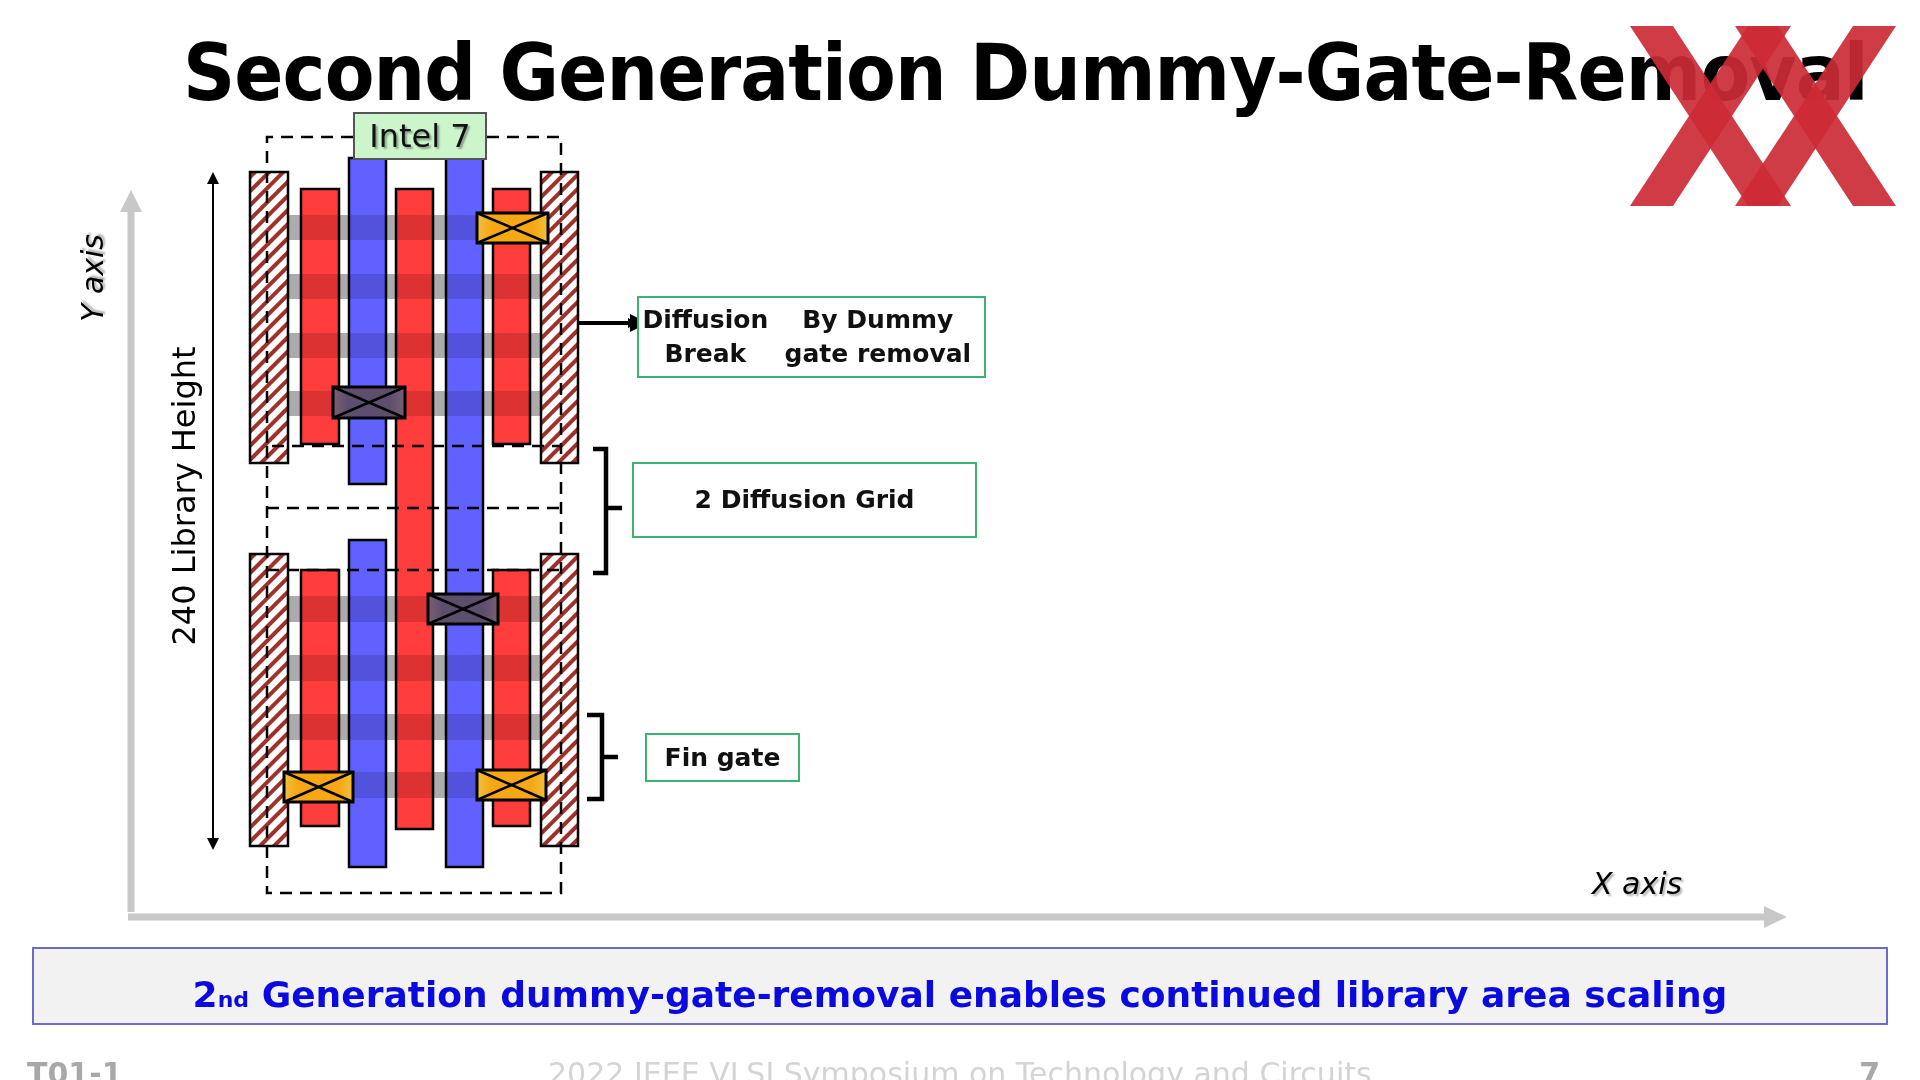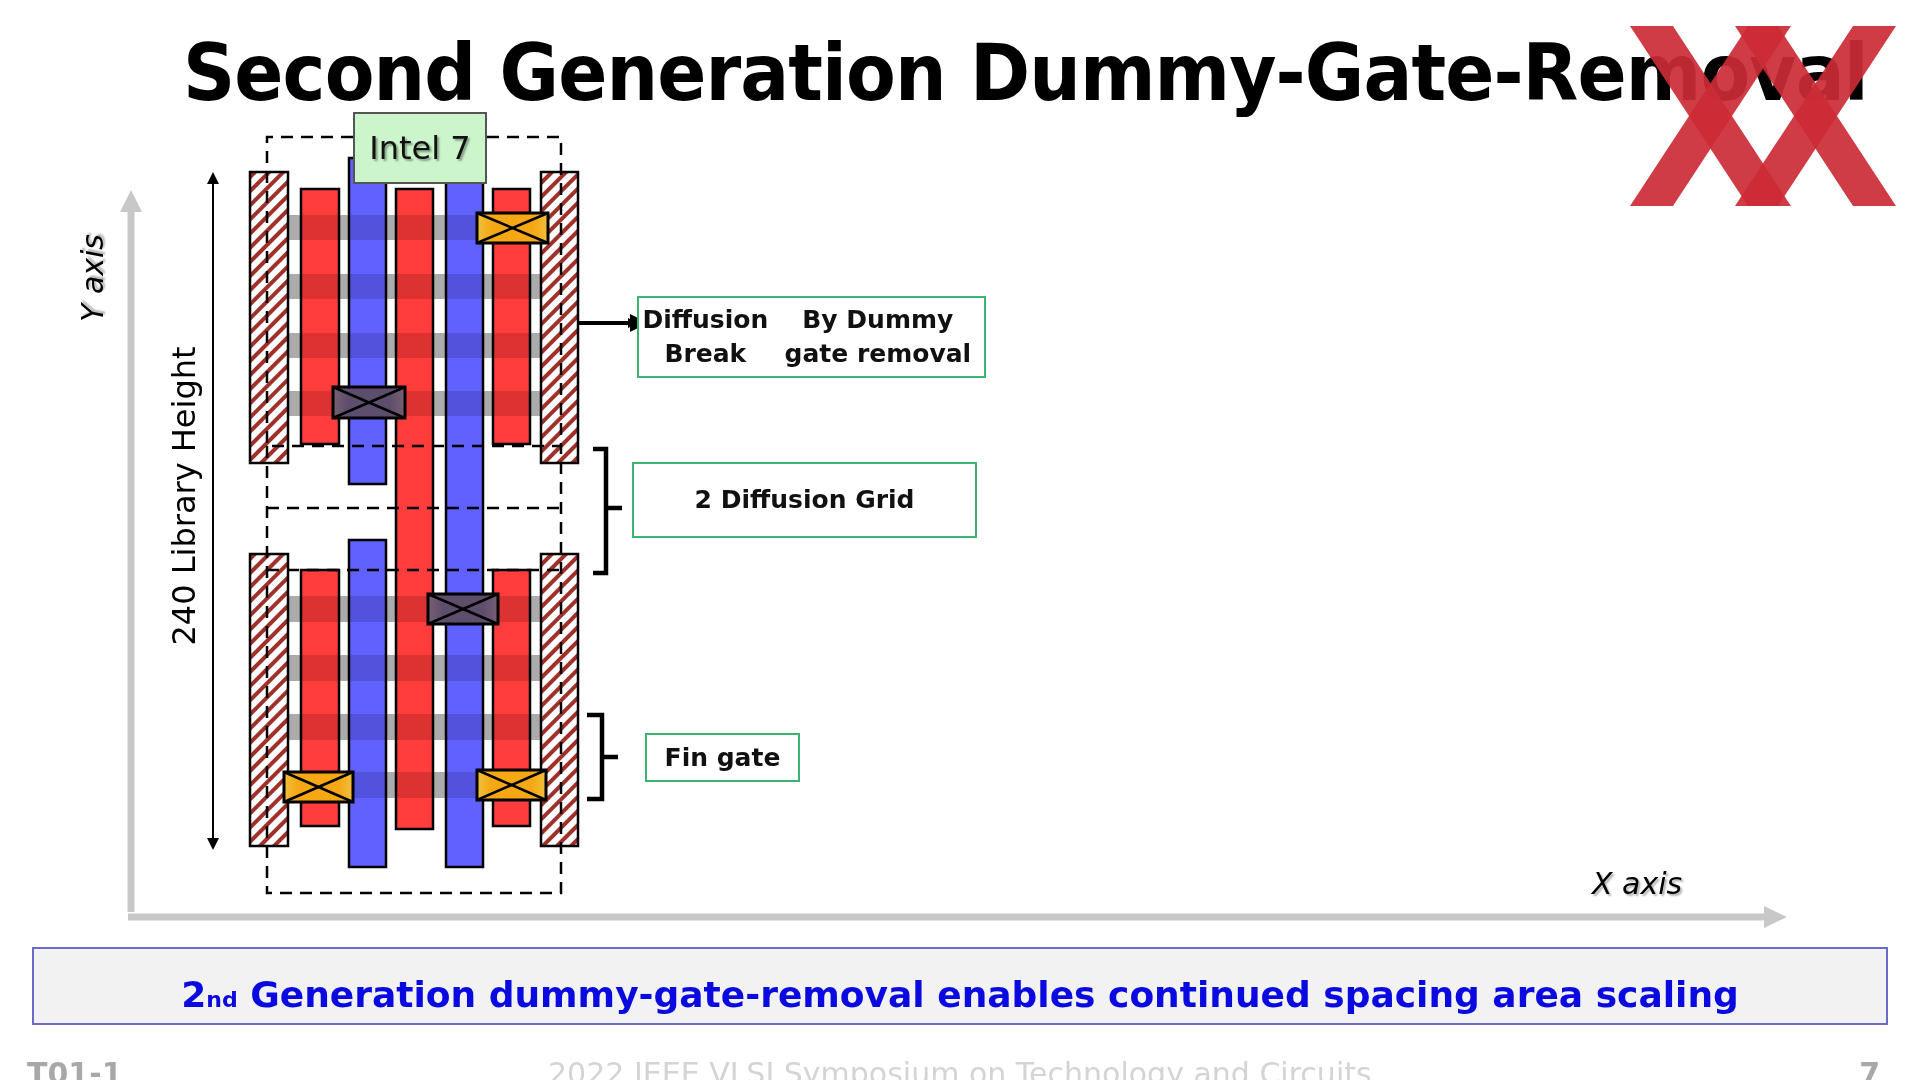--- a/index.html
+++ b/index.html
@@ -12,21 +12,21 @@
   }
   #logo { left: 1628px; top: 24px; width: 270px; height: 184px; }
   #diagram { left: 0; top: 0; width: 1920px; height: 1080px; }
   .callout {
     position: absolute; background: #fff; border: 2px solid #3cb371; box-sizing: border-box;
     display: flex; flex-direction: row; align-items: center; justify-content: center;
     font-family: "DejaVu Sans", sans-serif; font-weight: bold; font-size: 25px; color: #111; line-height: 34px;
     text-align: center;
   }
   #intel-label {
-    left: 353px; top: 112px; width: 134px; height: 72px; background: #ccf5cc; border: 2px solid #555;
+    left: 353px; top: 112px; width: 134px; height: 48px; background: #ccf5cc; border: 2px solid #555;
     box-sizing: border-box; display: flex; align-items: center; justify-content: center;
     font-family: "DejaVu Sans", sans-serif; font-size: 32px; color: #111; text-shadow: 2px 2px 2px rgba(0,0,0,0.35);
   }
   .axis-label { font-family: "DejaVu Sans", sans-serif; font-style: italic; font-size: 30px; color: #000; text-shadow: 2px 2px 2px rgba(0,0,0,0.3); white-space: nowrap; }
   #y-axis-label { left: 92px; top: 278px; transform: translate(-50%, -50%) rotate(-90deg); }
   #x-axis-label { left: 1592px; top: 866px; }
   #lib-height-label {
     left: 184px; top: 496px; transform: translate(-50%, -50%) rotate(-90deg);
     font-family: "DejaVu Sans", sans-serif; font-size: 32px; color: #000; white-space: nowrap;
   }
@@ -191,18 +191,18 @@
     <polygon points="2,2 45,2 163,182 120,182"></polygon>
     <polygon points="120,2 163,2 45,182 2,182"></polygon>
     <polygon points="107,2 150,2 268,182 225,182"></polygon>
     <polygon points="225,2 268,2 150,182 107,182"></polygon>
   </g>
 </svg>
 
 <div id="banner" class="abs">
   <span>2</span>
     <sup>nd</sup>
-    <span style="white-space:pre;"> Generation dummy-gate-removal enables continued spacing area scaling</span>
+    <span style="white-space:pre;"> Generation dummy-gate-removal enables continued library area scaling</span>
 </div>
 
 <div id="footer-left" class="abs footer">T01-1</div>
 <div id="footer-center" class="abs footer">2022 IEEE VLSI Symposium on Technology and Circuits</div>
 <div id="footer-right" class="abs footer">7</div>
 
 </body></html>

